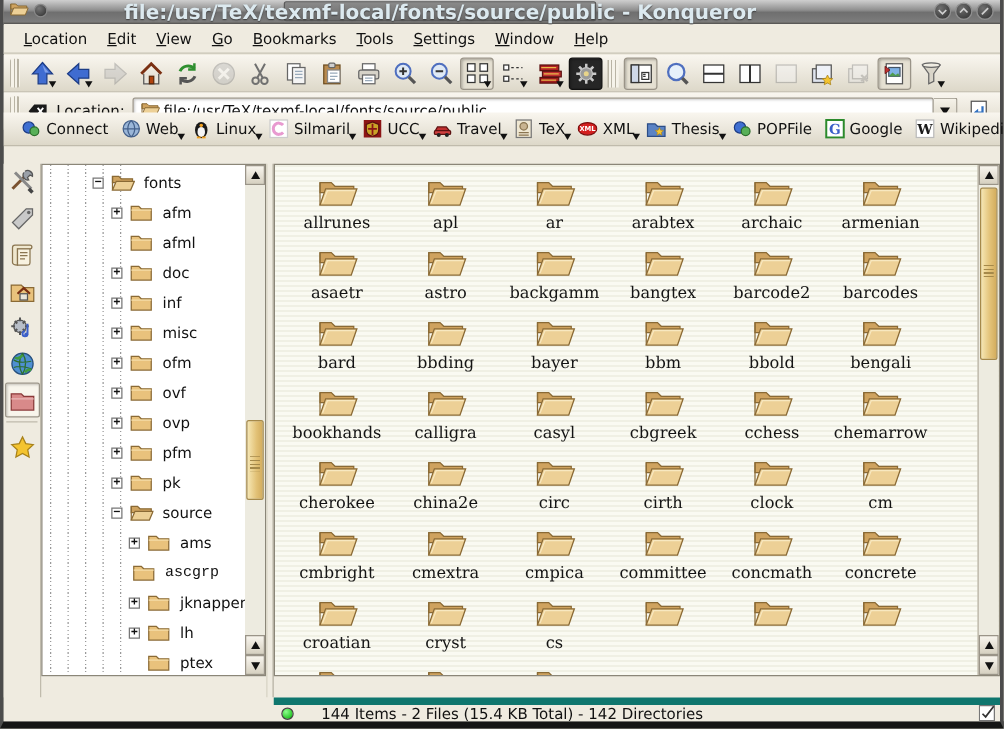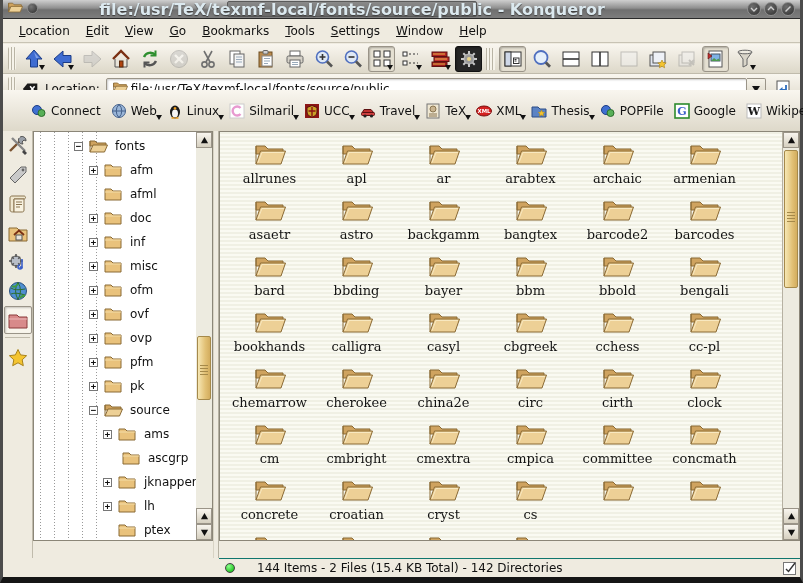--- a/index.html
+++ b/index.html
@@ -26,21 +26,21 @@
   #menubar { position:absolute; left:0; right:0; top:20px; height:23px; background:#efebe0;
     border-bottom:1px solid #c8c3b4; display:flex; align-items:center; padding-left:8px; }
   .menu-item { padding:3px 8px; color:#111; cursor:default; }
   .menu-item u { text-decoration:underline; }
 
   
   .bar { position:absolute; left:0; right:0; background:linear-gradient(#f9f6ef,#ddd8c9);
     border-bottom:1px solid #c0bbac; display:flex; align-items:center; }
   #toolbar { top:44px; height:30px; padding-left:2px; }
   #locbar  { top:74px; height:30px; padding-left:2px; }
-  #bookbar { top:90px; height:43px; padding-left:18px; }
+  #bookbar { top:90px; height:27px; padding-left:4px; }
   .drag-handle { width:8px; height:80%; margin:0 3px;
     background:repeating-linear-gradient(90deg,#b9b4a5 0 1px,#f6f3ea 1px 3px); border-radius:2px; }
   .tb-btn { position:relative; width:27px; height:26px; margin:0 1px; border:1px solid transparent;
     border-radius:3px; display:flex; align-items:center; justify-content:center; background:transparent; }
   .tb-btn svg { width:20px; height:20px; }
   .tb-btn.pressed { border:1px solid #9a9488; background:#e5e0d2; box-shadow:inset 1px 1px 2px rgba(0,0,0,.25); }
   .tb-btn.dark { background:#262626; border:1px solid #111; }
   .tb-btn.disabled { opacity:.45; filter:grayscale(90%); }
   .tb-sep { width:9px; height:22px; margin:0 3px;
     background:repeating-linear-gradient(90deg,#b9b4a5 0 1px,#f6f3ea 1px 3px); }
@@ -116,21 +116,21 @@
     border:1px solid #9a9488; display:flex; align-items:center; justify-content:center; }
   .sb-btn svg { width:9px; height:9px; }
   .sb-thumb { position:absolute; left:1px; right:1px; border:1px solid #a5894a; border-radius:2px;
     background:linear-gradient(90deg,#f6e7b4,#e2c176 60%,#d3ad5e); }
   .sb-thumb::after { content:""; position:absolute; left:2px; right:2px; top:45%; height:12px;
     background:repeating-linear-gradient(to bottom,#a5894a 0 1px,transparent 1px 3px); }
 
   
   #statusbar { position:absolute; left:0; right:0; bottom:0; height:19px; background:#efebe0;
     display:flex; align-items:center; }
-  #status-right { position:absolute; left:216px; right:0; top:0; bottom:0; border-top:1px solid #0f766e;
+  #status-right { position:absolute; left:216px; right:0; top:0; bottom:0; border-top:6px solid #0f766e;
     display:flex; align-items:center; padding-left:6px; }
   .led { width:10px; height:10px; border-radius:50%; border:1px solid #444;
     background:radial-gradient(circle at 35% 30%,#8dff8d,#00b000); margin-right:22px; }
   #status-text { color:#111; }
   #status-check { position:absolute; right:4px; width:13px; height:13px; }
   #status-check svg { width:13px; height:13px; }
 </style>
 </head>
 <body>
 
@@ -765,21 +765,21 @@
           <div class="tree-row" style="padding-left: 69px;">
             <span class="expander">+</span>
             <span style="display:flex">
               <svg viewBox="0 0 20 18">
                 <path d="M2 4 h6 l2 2 h8 v9 H2 Z" fill="#e9c27c" stroke="#8a6a35"></path>
                 <path d="M2 7 h16" stroke="#f4dda8"></path>
               </svg>
             </span>
             <span class="tree-label">ams</span>
           </div>
-          <div class="tree-row" style="padding-left: 73px;">
+          <div class="tree-row" style="padding-left: 57px; font-family: Liberation Mono, monospace;">
             <span class="exp-spacer"></span>
             <span style="display:flex">
               <svg viewBox="0 0 20 18">
                 <path d="M2 4 h6 l2 2 h8 v9 H2 Z" fill="#e9c27c" stroke="#8a6a35"></path>
                 <path d="M2 7 h16" stroke="#f4dda8"></path>
               </svg>
             </span>
             <span class="tree-label">ascgrp</span>
           </div>
           <div class="tree-row" style="padding-left: 69px;">
@@ -1082,31 +1082,20 @@
           <div class="file-cell">
             <span style="display:flex">
               <svg viewBox="0 0 34 30">
                 <path d="M3 7 h9 l3 3 h15 v5 H3 Z" fill="#cfa35f" stroke="#8a6a35"></path>
                 <path d="M3 25 V7" stroke="#8a6a35"></path>
                 <path d="M3 25 L7.5 12 H32.5 L28 25 Z" fill="#edd096" stroke="#8a6a35"></path>
                 <path d="M5 23.5 L9 13.5 H31" fill="none" stroke="#f8e8c0"></path>
               </svg>
             </span>
             <span class="file-label">cchess</span>
-          </div>
-          <div class="file-cell">
-            <span style="display:flex">
-              <svg viewBox="0 0 34 30">
-                <path d="M3 7 h9 l3 3 h15 v5 H3 Z" fill="#cfa35f" stroke="#8a6a35"></path>
-                <path d="M3 25 V7" stroke="#8a6a35"></path>
-                <path d="M3 25 L7.5 12 H32.5 L28 25 Z" fill="#edd096" stroke="#8a6a35"></path>
-                <path d="M5 23.5 L9 13.5 H31" fill="none" stroke="#f8e8c0"></path>
-              </svg>
-            </span>
-            <span class="file-label">cc-pl</span>
           </div>
           <div class="file-cell">
             <span style="display:flex">
               <svg viewBox="0 0 34 30">
                 <path d="M3 7 h9 l3 3 h15 v5 H3 Z" fill="#cfa35f" stroke="#8a6a35"></path>
                 <path d="M3 25 V7" stroke="#8a6a35"></path>
                 <path d="M3 25 L7.5 12 H32.5 L28 25 Z" fill="#edd096" stroke="#8a6a35"></path>
                 <path d="M5 23.5 L9 13.5 H31" fill="none" stroke="#f8e8c0"></path>
               </svg>
             </span>

